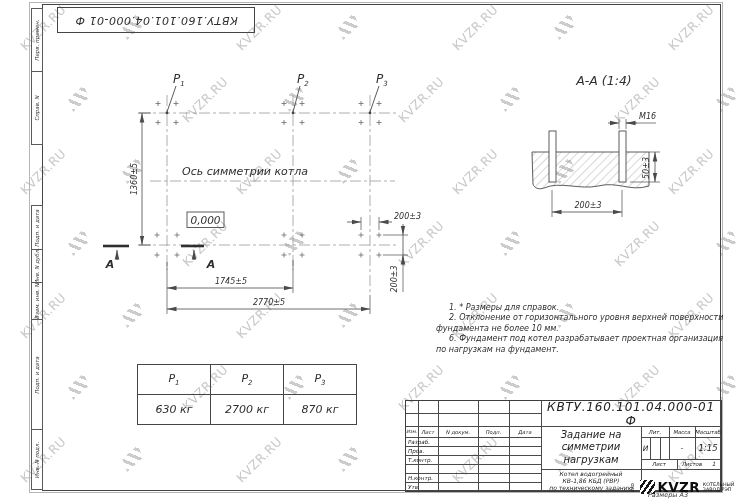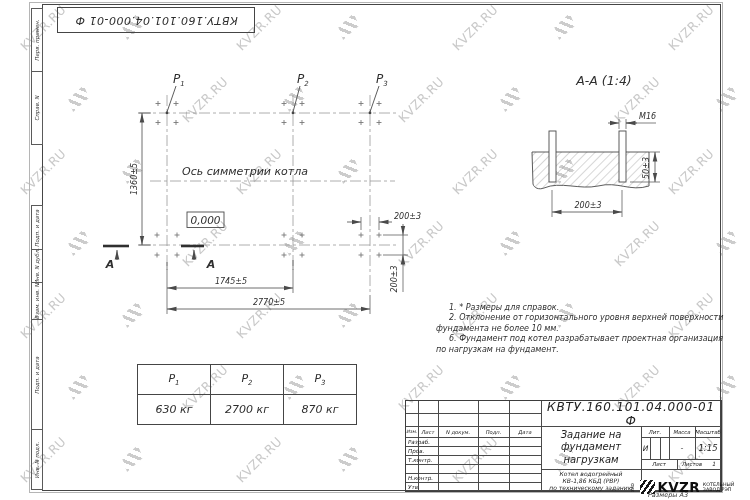--- a/index.html
+++ b/index.html
@@ -335,21 +335,21 @@
 
     <div class="c" style="left:0;top:36px;width:32px;height:9px;font-size:5.6px;justify-content:flex-start;padding-left:2px">Разраб.</div>
     <div class="c" style="left:0;top:45px;width:32px;height:9px;font-size:5.6px;justify-content:flex-start;padding-left:2px">Пров.</div>
     <div class="c" style="left:0;top:54px;width:32px;height:9px;font-size:5.6px;justify-content:flex-start;padding-left:2px">Т.контр.</div>
     <div class="c" style="left:0;top:63px;width:32px;height:9px;font-size:5.6px;justify-content:flex-start;padding-left:2px"></div>
     <div class="c" style="left:0;top:72px;width:32px;height:9px;font-size:5.6px;justify-content:flex-start;padding-left:2px">Н.контр.</div>
     <div class="c" style="left:0;top:81px;width:32px;height:9px;font-size:5.6px;justify-content:flex-start;padding-left:2px">Утв.</div>
 
     <div class="c" style="left:135px;top:26px;width:100px;height:41px;flex-direction:column;font-size:10px;line-height:12.5px">
       <div>Задание на</div>
-      <div>фундамент</div>
+      <div>симметрии</div>
       <div>нагрузкам</div>
     </div>
 
     <div class="c" style="left:135px;top:68px;width:100px;height:22px;flex-direction:column;font-size:6px;line-height:7px">
       <div>Котел водогрейный</div>
       <div>КВ-1,86 КБД (РВР)</div>
       <div>по техническому заданию</div>
     </div>
 
     <div class="c" style="left:235px;top:25px;width:28px;height:11px;font-size:5.4px">Лит.</div>

